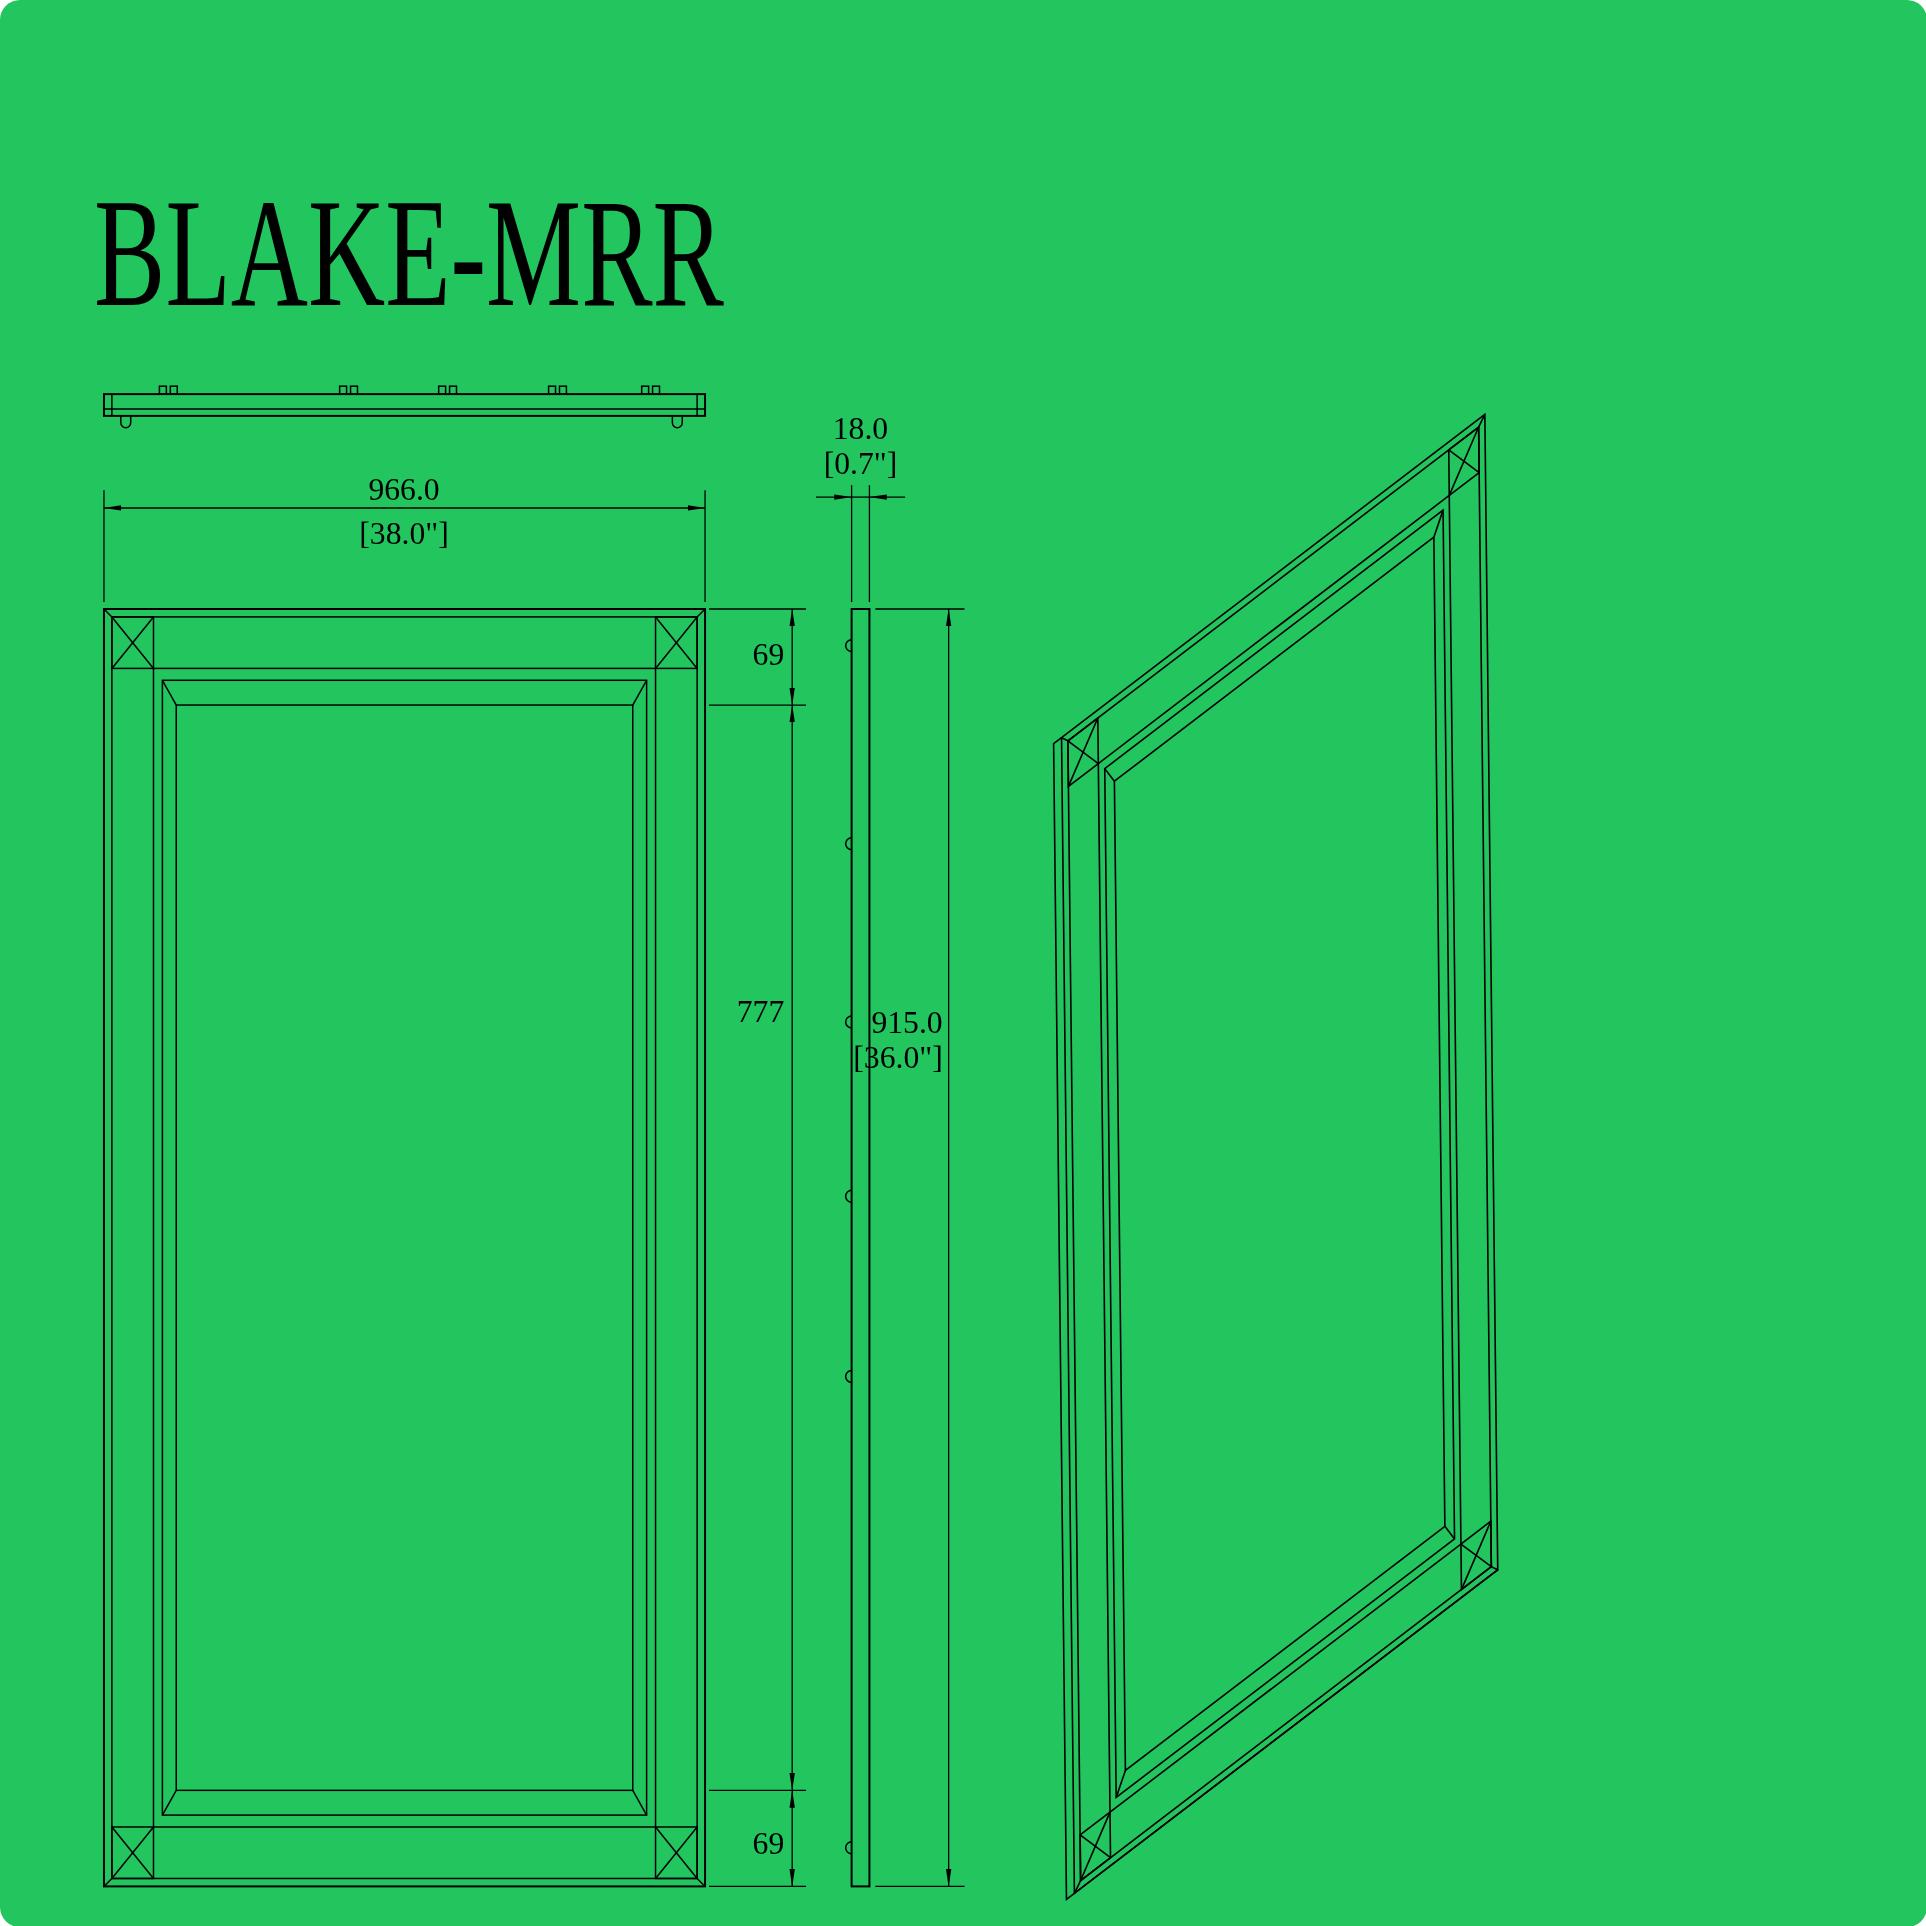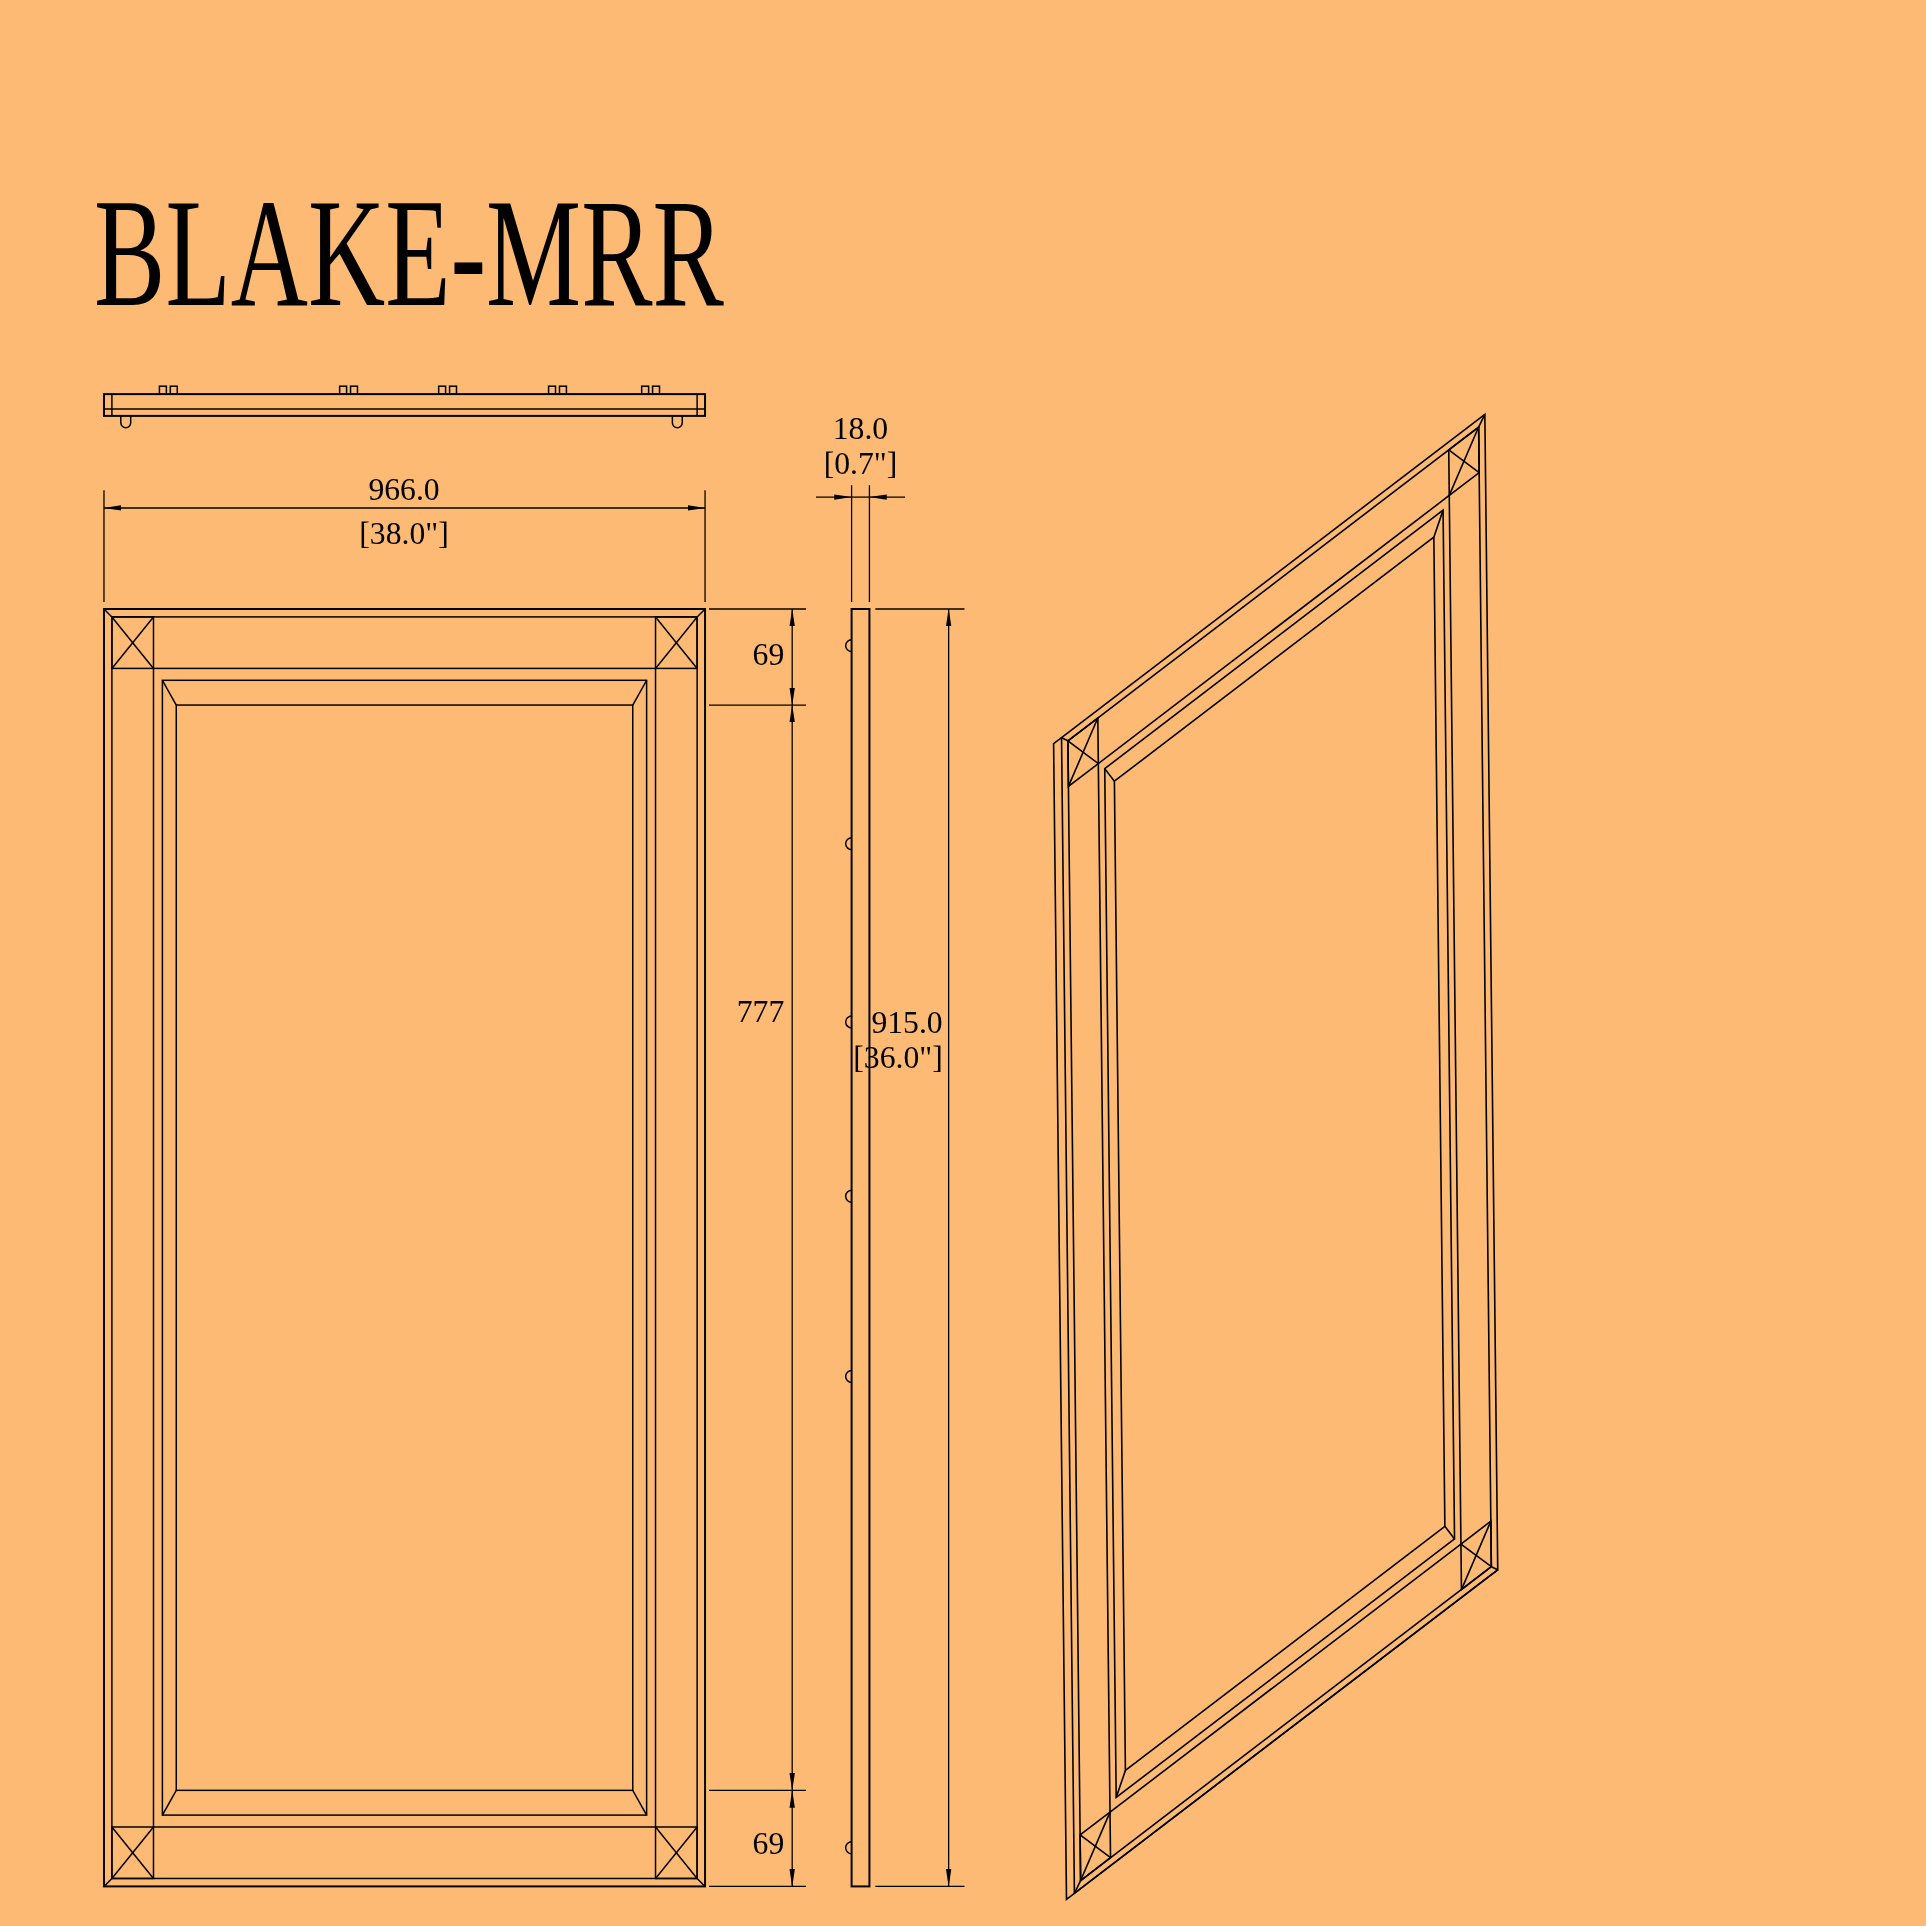--- a/index.html
+++ b/index.html
@@ -1,16 +1,16 @@
 <!DOCTYPE html>
 <html><head>
 <meta charset="utf-8">
 <style>
   html, body { margin: 0; padding: 0; background: #ffffff; }
-  .page { width: 1927px; height: 1927px; position: relative; background: #fdba74; }
+  .page { width: 1927px; height: 1927px; position: relative; background: #22c55e; border-radius: 20px; }
   svg text {
     font-family: "Liberation Serif", "DejaVu Serif", serif;
     fill: #000000;
   }
   .title-text { font-size: 108px; }
   .dim-text   { font-size: 32px; }
   .ol   { fill: none; stroke: #000; stroke-width: 2; }
   .thin { fill: none; stroke: #000; stroke-width: 1.5; }
   .dim  { fill: none; stroke: #000; stroke-width: 1.3; }
   .iso-line { fill: none; stroke: #000; stroke-width: 1.6; vector-effect: non-scaling-stroke; }

